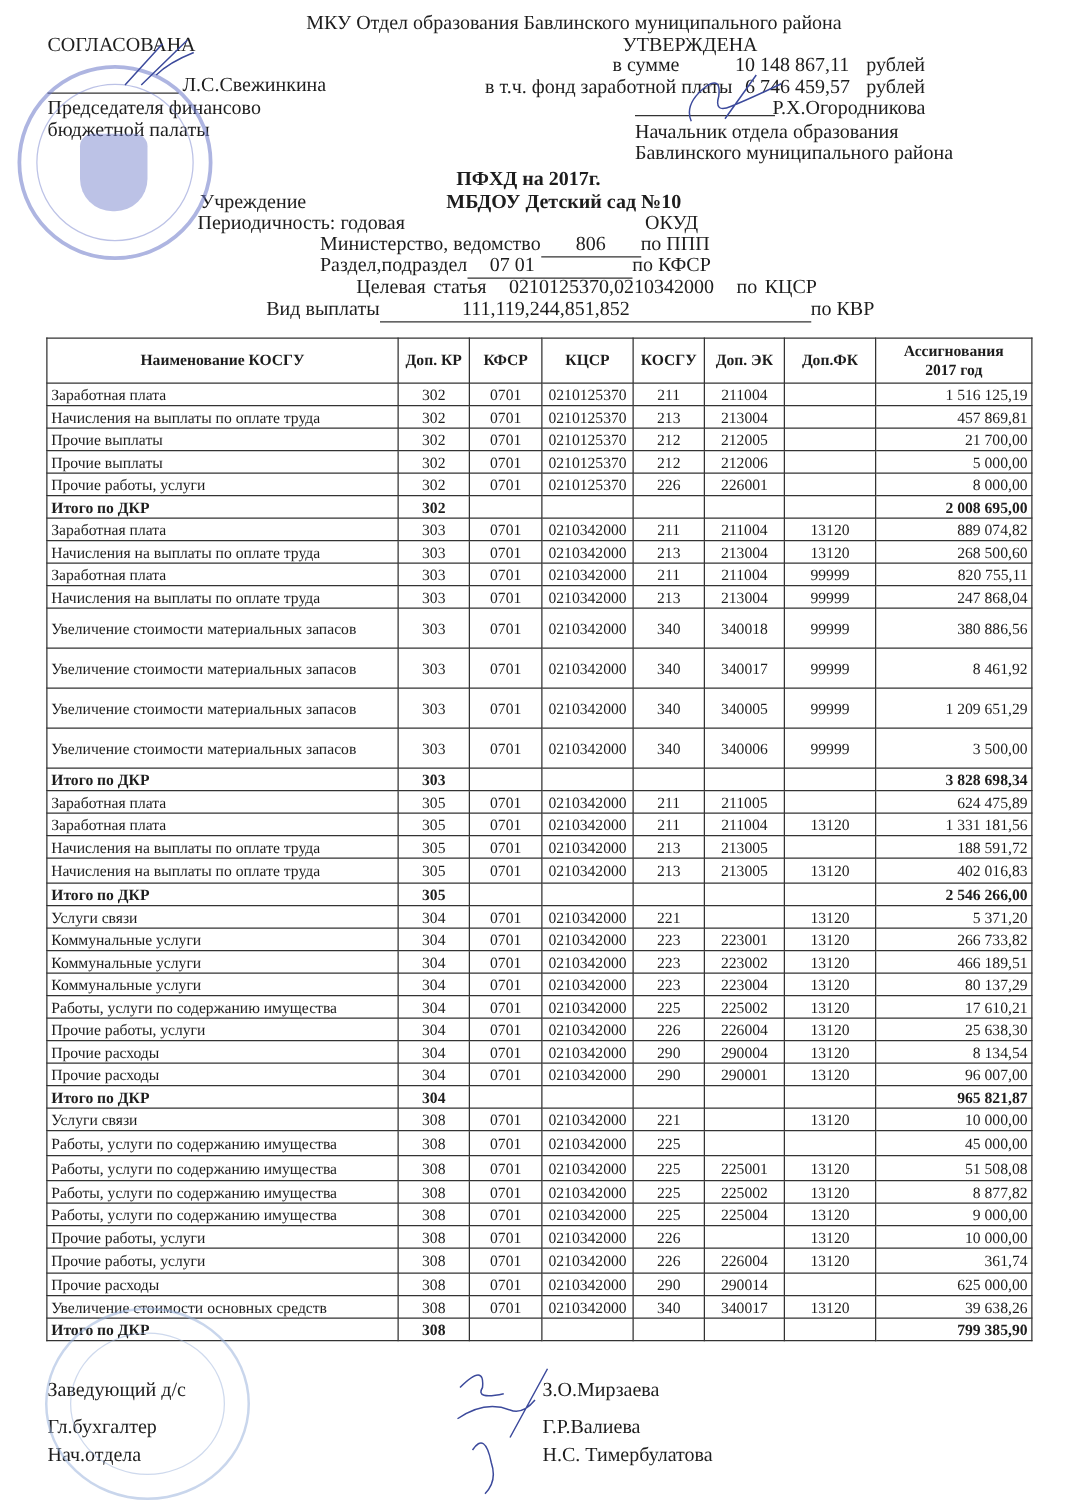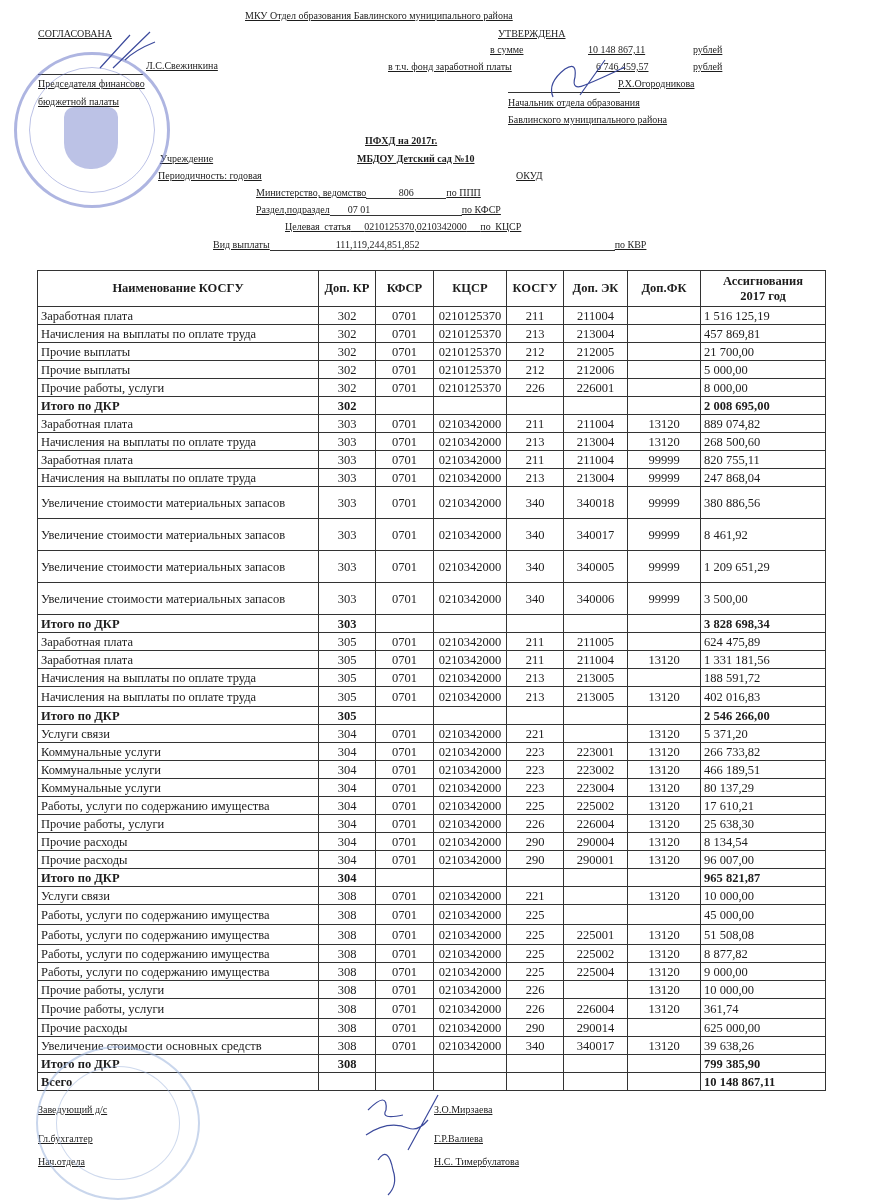--- a/index.html
+++ b/index.html
@@ -1,29 +1,29 @@
 <!DOCTYPE html>
 <html><head>
 <meta charset="utf-8">
 <style>
   html, body { margin: 0; padding: 0; background: #ffffff; }
   body { width: 873px; height: 1200px; position: relative; overflow: hidden;
          font-family: "Liberation Serif", serif; color: #1d1d1d; }
   .abs { position: absolute; white-space: nowrap; }
-  .t13 { font-size: 10px; text-decoration: underline; }
+  .t13 { font-size: 16px; }
   .bold { font-weight: bold; }
   .ul { border-bottom: 1px solid #333; display: inline-block; }
   
   table.main { position: absolute; left: 37px; top: 270px; width: 788px;
                border-collapse: collapse; font-size: 12.5px; table-layout: fixed; }
   table.main th, table.main td { border: 1px solid #333; padding: 0 3px; height: 17px;
                line-height: 16px; overflow: hidden; white-space: nowrap; }
   table.main th { font-weight: bold; height: 35px; line-height: 15px; text-align: center; }
   table.main td.c { text-align: center; }
-  table.main td.r { text-align: left; }
+  table.main td.r { text-align: right; }
   table.main td.l { text-align: left; }
   table.main tr.tall td { height: 31px; }
   table.main tr.mid td { height: 19px; }
   table.main tr.total td { font-weight: bold; }
   
   .stamp { position: absolute; border-radius: 50%; pointer-events: none; }
   .sig { position: absolute; pointer-events: none; }
 </style>
 </head>
 <body>
@@ -474,30 +474,20 @@
       <tr class="total">
         <td class="l">Итого по ДКР</td>
         <td class="c">308</td>
         <td class="c"></td>
         <td class="c"></td>
         <td class="c"></td>
         <td class="c"></td>
         <td class="c"></td>
         <td class="r">799 385,90</td>
       </tr>
-      <tr class="total">
-        <td class="l">Всего</td>
-        <td class="c"></td>
-        <td class="c"></td>
-        <td class="c"></td>
-        <td class="c"></td>
-        <td class="c"></td>
-        <td class="c"></td>
-        <td class="r">10 148 867,11</td>
-      </tr>
     </tbody>
 </table>
 
 <div class="abs t13" style="left:38px; top:1104px;">Заведующий д/с</div>
 <div class="abs t13" style="left:434px; top:1104px;">З.О.Мирзаева</div>
 <div class="abs t13" style="left:38px; top:1133px;">Гл.бухгалтер</div>
 <div class="abs t13" style="left:434px; top:1133px;">Г.Р.Валиева</div>
 <div class="abs t13" style="left:38px; top:1156px;">Нач.отдела</div>
 <div class="abs t13" style="left:434px; top:1156px;">Н.С. Тимербулатова</div>
 

